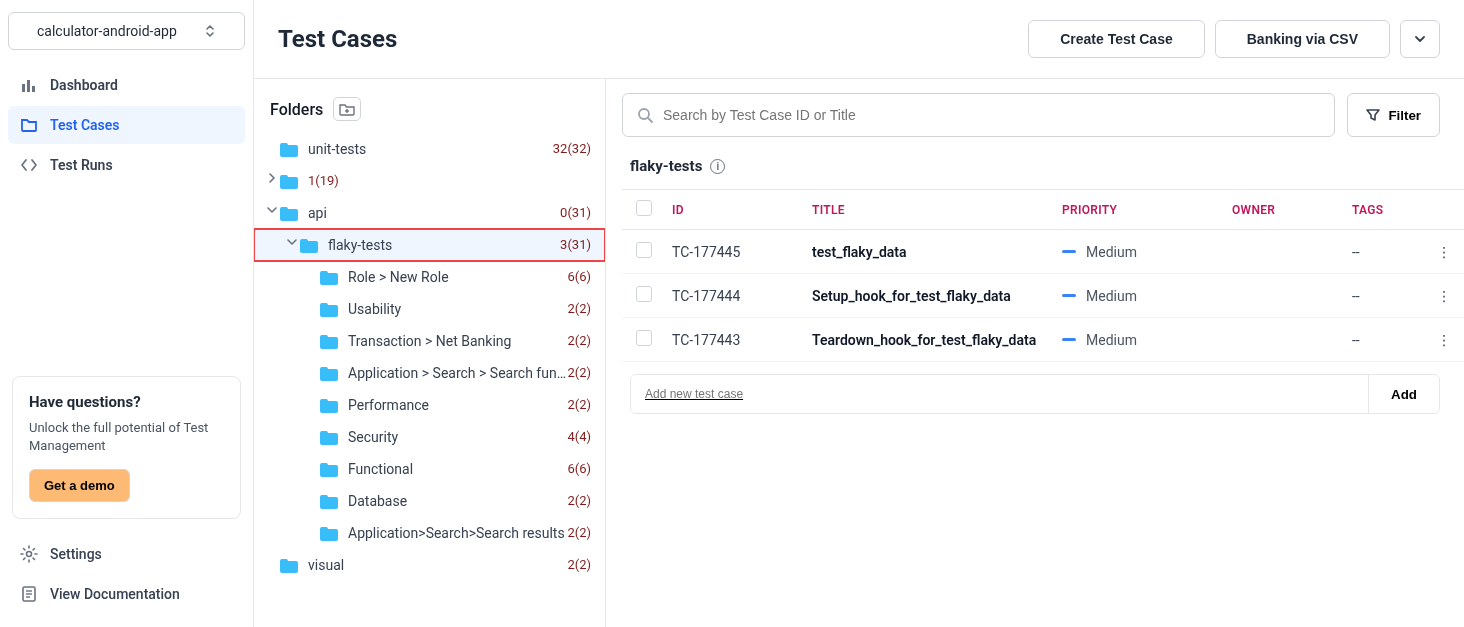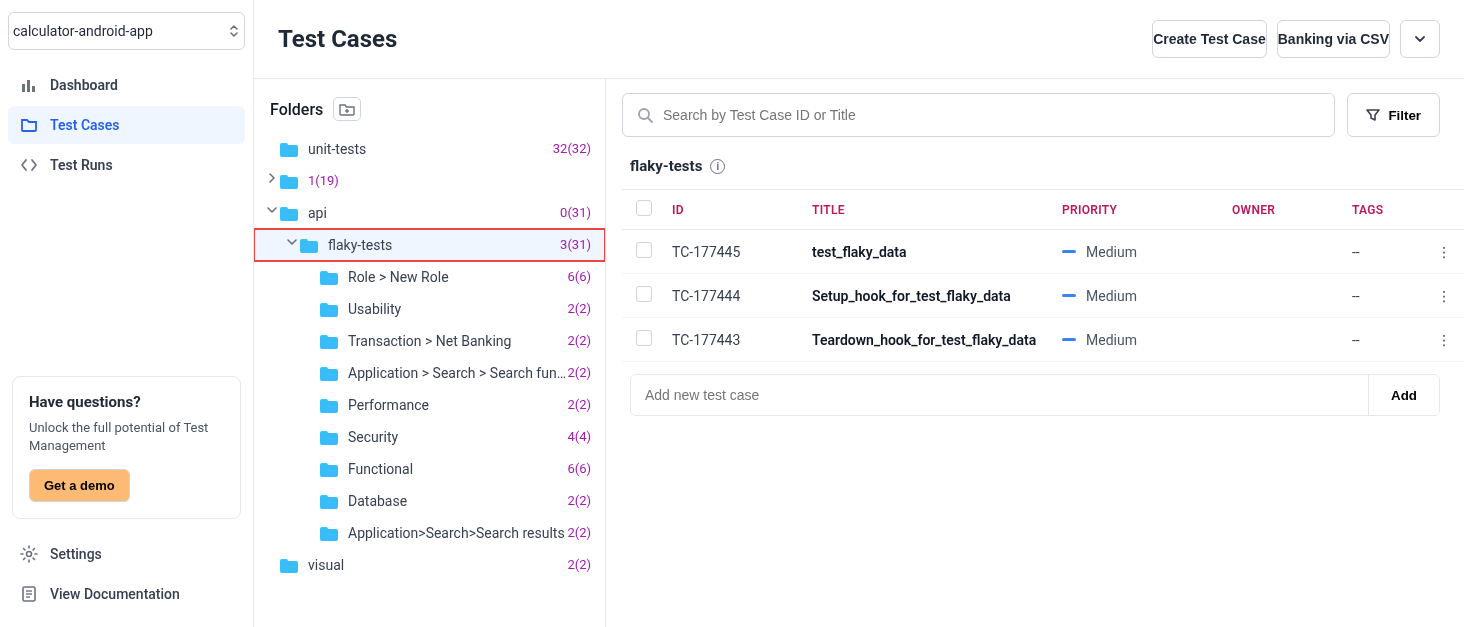--- a/index.html
+++ b/index.html
@@ -17,21 +17,21 @@
   .sidebar {
     width: 254px;
     border-right: 1px solid #e5e7eb;
     display: flex;
     flex-direction: column;
     padding: 12px 8px;
   }
   .project-select {
     border: 1px solid #d1d5db;
     border-radius: 6px;
-    padding: 10px 4px;
+    padding: 10px 28px;
     display: flex;
     justify-content: space-between;
     align-items: center;
     cursor: pointer;
     margin-bottom: 16px;
   }
   .project-select .chev {
     color: #6b7280;
     font-size: 12px;
     display: flex;
@@ -90,21 +90,21 @@
     justify-content: space-between;
     padding: 20px 24px;
     border-bottom: 1px solid #e5e7eb;
   }
   .header h1 { font-size: 24px; font-weight: 700; }
   .header-actions { display: flex; gap: 10px; }
   .btn {
     border: 1px solid #d1d5db;
     background: #fff;
     border-radius: 6px;
-    padding: 10px 0;
+    padding: 10px 31px;
     font-size: 14px;
     font-weight: 600;
     cursor: pointer;
     display: inline-flex;
     align-items: center;
     justify-content: center;
     color: #1f2937;
   }
   .btn.icon-only { padding: 10px 12px; }
 
@@ -174,21 +174,21 @@
   }
   .folder-icon::after{
     content:"";
     position:absolute;
     top:4px; left:0;
     width:18px; height:12px;
     background:#38bdf8;
     border-radius:2px;
   }
   .folder-name { flex:1; color:#374151; white-space:nowrap; overflow:hidden; text-overflow:ellipsis;}
-  .folder-count { color:#a21caf; font-size:13px; }
+  .folder-count { color:#7f1d1d; font-size:13px; }
 
   
   .right-pane { flex:1; display:flex; flex-direction:column; padding-left: 16px; }
   .search-row {
     display:flex; gap:12px; align-items:center;
     padding: 14px 24px 14px 0;
   }
   .search-box {
     flex:1;
     display:flex;
@@ -272,21 +272,22 @@
   .add-row {
     display:flex;
     border:1px solid #e5e7eb;
     border-radius:6px;
     margin:12px 24px 0 8px;
     overflow:hidden;
   }
   .add-row input {
     flex:1; border:none; outline:none;
     padding:12px 14px;
-    font-size:14px;
+    font-size:12px;
+    text-decoration:underline;
   }
   .add-row button {
     border:none;
     border-left:1px solid #e5e7eb;
     background:#fff;
     padding:0 22px;
     font-weight:600;
     cursor:pointer;
   }
   svg { display:block; }

